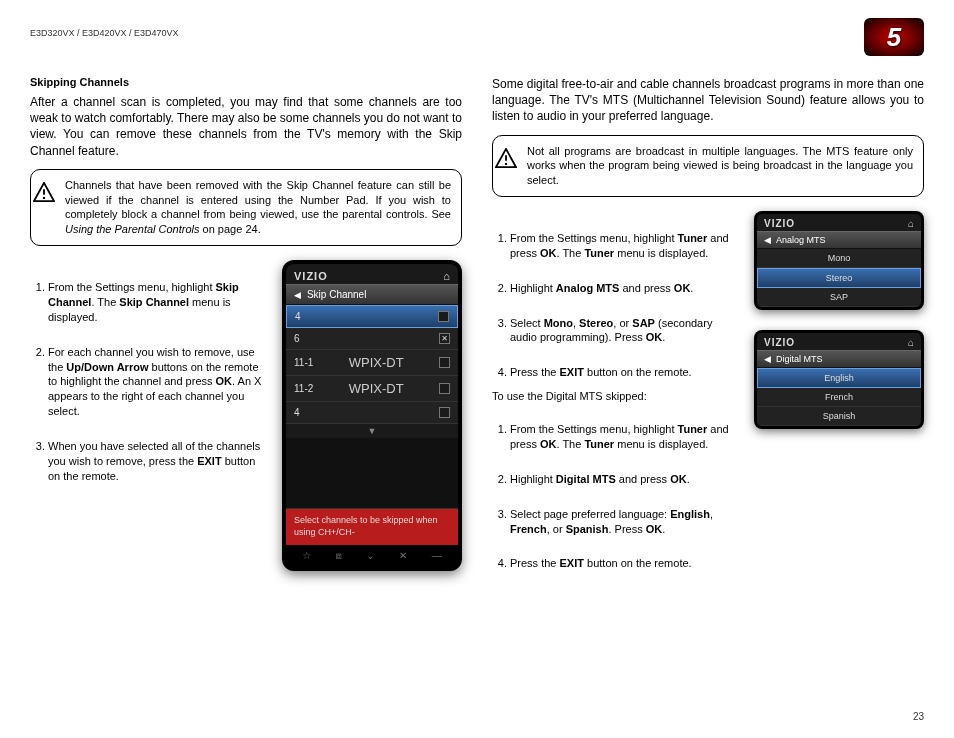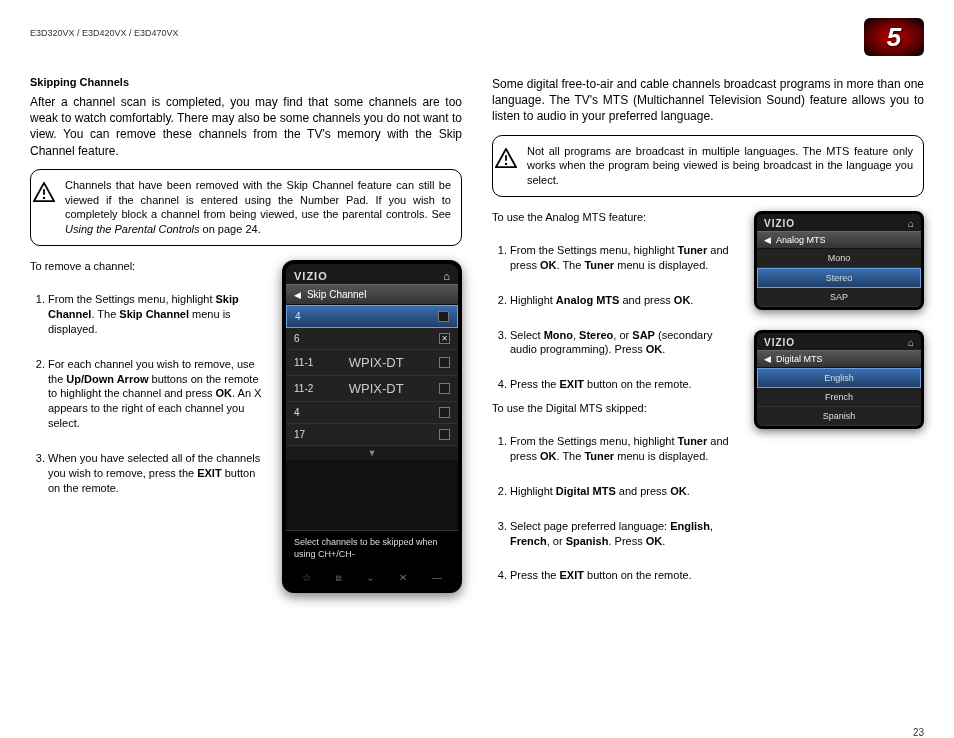--- a/index.html
+++ b/index.html
@@ -33,35 +33,35 @@
   .ph-home { font-size: 11px; }
   .ph-title-row { background: linear-gradient(#555,#333); color: #fff; font-size: 10px; padding: 4px 8px; display:flex; align-items:center; gap:6px; border-top:1px solid #666; border-bottom:1px solid #111;}
   .ph-title-row .arrow { font-size: 9px; }
   .ph-list { }
   .ph-row { display: flex; justify-content: space-between; align-items: center; color: #ddd; font-size: 10px; padding: 5px 8px; border-bottom: 1px solid #333; background:#222;}
   .ph-row.sel { background: linear-gradient(#3a6fb0,#1f3f68); border: 1px solid #6aa0e0; }
   .ph-row .mid { flex:1; text-align:center; color:#ccc; font-size:13px;}
   .ph-row .cb { width:11px; height:11px; border:1px solid #777; background:#1a1a1a; display:flex; align-items:center; justify-content:center; font-size:8px; color:#ddd;}
   .ph-scroll { text-align:center; color:#888; font-size:9px; padding:2px 0; background:#1a1a1a;}
   .ph-spacer { height: 70px; background:#111; }
-  .ph-help { color:#ddd; font-size:9px; padding:6px 8px; line-height:1.3; background:#000000; border-top:1px solid #333;}
+  .ph-help { color:#ddd; font-size:9px; padding:6px 8px; line-height:1.3; background:#b91c1c; border-top:1px solid #333;}
   .ph-bottom { display:flex; justify-content:space-around; padding:5px 4px; background:#000; color:#888; font-size:10px;}
   .ph-bottom span { opacity:0.8; }
 
   
   .mini { width: 170px; background:#000; border-radius:8px; padding:3px; box-shadow: 0 3px 10px rgba(0,0,0,0.5);}
   .mini-inner { background:#1a1a1a; border-radius:5px; overflow:hidden; }
   .mini-top { display:flex; justify-content:space-between; align-items:center; padding:4px 7px 2px 7px; color:#ddd; font-size:10px;}
   .mini-logo { letter-spacing:1px; font-weight:bold; font-size:10px;}
   .mini-home { font-size:10px;}
   .mini-title { background: linear-gradient(#555,#333); color:#fff; font-size:9px; padding:3px 7px; display:flex; align-items:center; gap:5px; border-top:1px solid #666; border-bottom:1px solid #111;}
   .mini-row { color:#ddd; font-size:9px; padding:4px 0; text-align:center; border-bottom:1px solid #333; background:#222;}
   .mini-row.sel { background: linear-gradient(#3a6fb0,#1f3f68); border:1px solid #6aa0e0;}
 
-  .page-num { position:absolute; bottom: 0; right: 30px; font-size:10px; color:#333;}
+  .page-num { position:absolute; bottom: 16px; right: 30px; font-size:10px; color:#333;}
   b { font-weight: bold; }
   i { font-style: italic; }
 </style>
 </head>
 <body>
 
 <div class="header-row">
   <div class="model-text">E3D320VX / E3D420VX / E3D470VX</div>
   <div class="chapter-badge">
       <span>5</span>
@@ -82,21 +82,20 @@
             <circle cx="12" cy="17.5" r="1.3" fill="#000"></circle>
           </svg>
       </div>
       <div class="note-text">
         <span>Channels that have been removed with the Skip Channel feature can still be viewed if the channel is entered using the Number Pad. If you wish to completely block a channel from being viewed, use the parental controls. See </span><i>Using the Parental Controls</i><span> on page 24.</span>
       </div>
     </div>
 
     <div class="left-body-wrap">
       <div class="left-text">
-        <div class="list-intro">To remove a channel:</div>
         <ol class="steps">
           <li><span>From the Settings menu, highlight </span><b>Skip Channel</b><span>. The </span><b>Skip Channel</b><span> menu is displayed.</span></li>
           <li><span>For each channel you wish to remove, use the </span><b>Up/Down Arrow</b><span> buttons on the remote to highlight the channel and press </span><b>OK</b><span>. An X appears to the right of each channel you select.</span></li>
           <li><span>When you have selected all of the channels you wish to remove, press the </span><b>EXIT</b><span> button on the remote.</span></li>
         </ol>
       </div>
 
       <div class="phone">
         <div class="phone-inner">
           <div class="ph-top">
@@ -123,25 +122,20 @@
                 <span class="mid">WPIX-DT</span>
                 <span class="cb"></span>
               </div>
             <div class="ph-row">
                 <span>11-2</span>
                 <span class="mid">WPIX-DT</span>
                 <span class="cb"></span>
               </div>
             <div class="ph-row">
                 <span>4</span>
-                <span class="mid"></span>
-                <span class="cb"></span>
-              </div>
-            <div class="ph-row">
-                <span>17</span>
                 <span class="mid"></span>
                 <span class="cb"></span>
               </div>
           </div>
           <div class="ph-scroll">▼</div>
           <div class="ph-spacer"></div>
           <div class="ph-help">Select channels to be skipped when using CH+/CH-</div>
           <div class="ph-bottom">
             <span>☆</span>
             <span>⧈</span>
@@ -163,21 +157,20 @@
             <polygon points="12,1 23,21 1,21" fill="none" stroke="#000" stroke-width="2"></polygon>
             <line x1="12" y1="8" x2="12" y2="14" stroke="#000" stroke-width="2"></line>
             <circle cx="12" cy="17.5" r="1.3" fill="#000"></circle>
           </svg>
       </div>
       <div class="note-text">Not all programs are broadcast in multiple languages. The MTS feature only works when the program being viewed is being broadcast in the language you select.</div>
     </div>
 
     <div class="right-body-wrap">
       <div class="right-text">
-        <div class="list-intro">To use the Analog MTS feature:</div>
         <ol class="steps">
           <li><span>From the Settings menu, highlight </span><b>Tuner</b><span> and press </span><b>OK</b><span>. The </span><b>Tuner</b><span> menu is displayed.</span></li>
           <li><span>Highlight </span><b>Analog MTS</b><span> and press </span><b>OK</b><span>.</span></li>
           <li><span>Select </span><b>Mono</b><span>, </span><b>Stereo</b><span>, or </span><b>SAP</b><span> (secondary audio programming). Press </span><b>OK</b><span>.</span></li>
           <li><span>Press the </span><b>EXIT</b><span> button on the remote.</span></li>
         </ol>
 
         <div class="list-intro">To use the Digital MTS skipped:</div>
         <ol class="steps">
           <li><span>From the Settings menu, highlight </span><b>Tuner</b><span> and press </span><b>OK</b><span>. The </span><b>Tuner</b><span> menu is displayed.</span></li>

